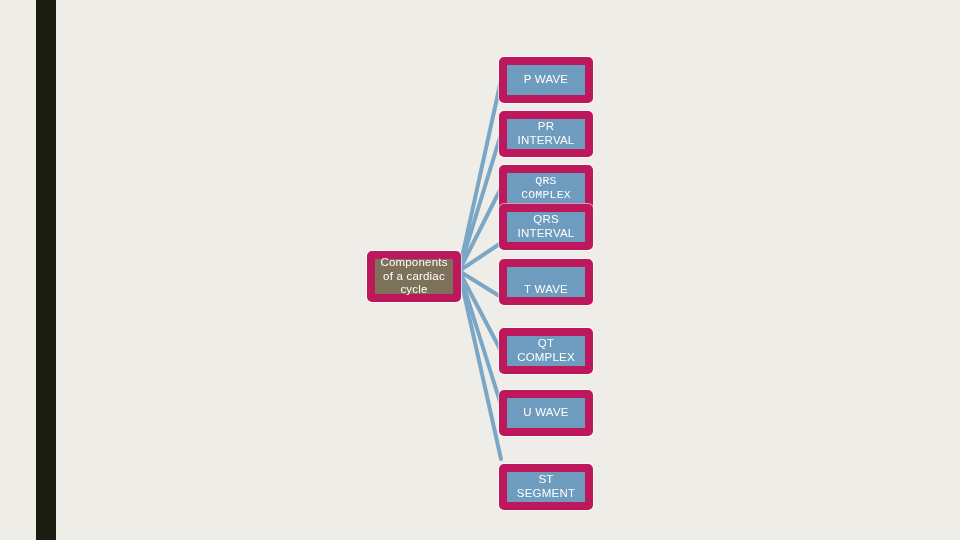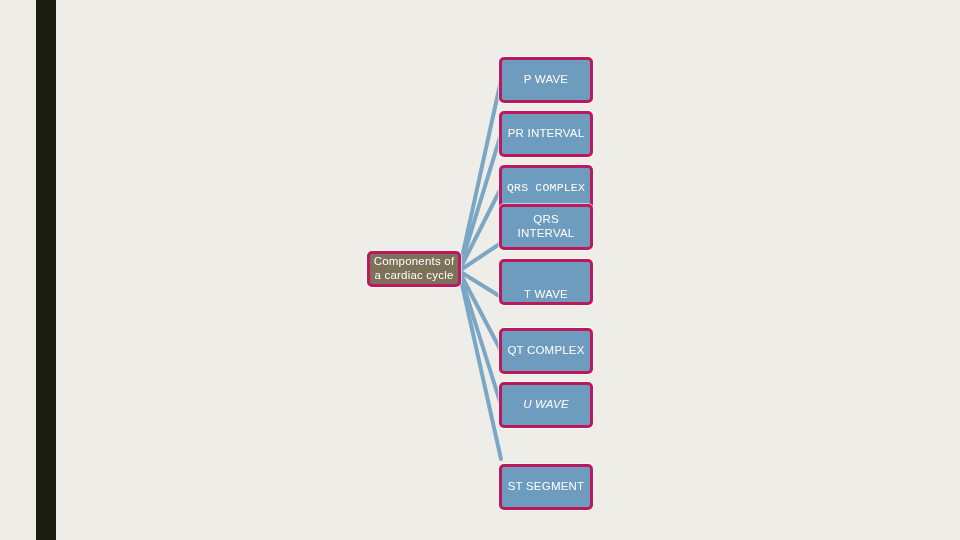--- a/index.html
+++ b/index.html
@@ -33,50 +33,50 @@
   }
   .node {
     position: absolute;
     box-sizing: border-box;
     display: flex;
     align-items: center;
     justify-content: center;
     text-align: center;
     color: #ffffff;
     border-radius: 5px;
-    border: 3px solid #be185d;
+    border: 8px solid #be185d;
     box-shadow: 0 0 0 1px rgba(255,255,255,0.55);
     line-height: 1.18;
     letter-spacing: 0.2px;
     -webkit-font-smoothing: antialiased;
   }
   #root-node {
     left: 367px;
     top: 251px;
     width: 94px;
-    height: 36px;
+    height: 51px;
     background: #7d7259;
     font-size: 11.5px;
     padding: 8px 1px;
   }
   .leaf-node {
     left: 499px;
     width: 94px;
     height: 46px;
     background: #6e9cbe;
     font-size: 11.5px;
     padding: 0 2px;
   }
   .leaf-0 { top: 57px; }
   .leaf-1 { top: 111px; }
   .leaf-2 { top: 165px; font-family: Liberation Mono, monospace; }
   .leaf-3 { top: 204px; }
   .leaf-4 { top: 259px; align-items: flex-end; }
   .leaf-5 { top: 328px; }
-  .leaf-6 { top: 382px; font-style: italic; }
+  .leaf-6 { top: 390px; }
   .leaf-7 { top: 436px; margin-top: 28px; }
   .node-label {
     display: block;
     white-space: pre-line;
   }
 </style>
 </head>
 <body>
 
 <div id="slide">

